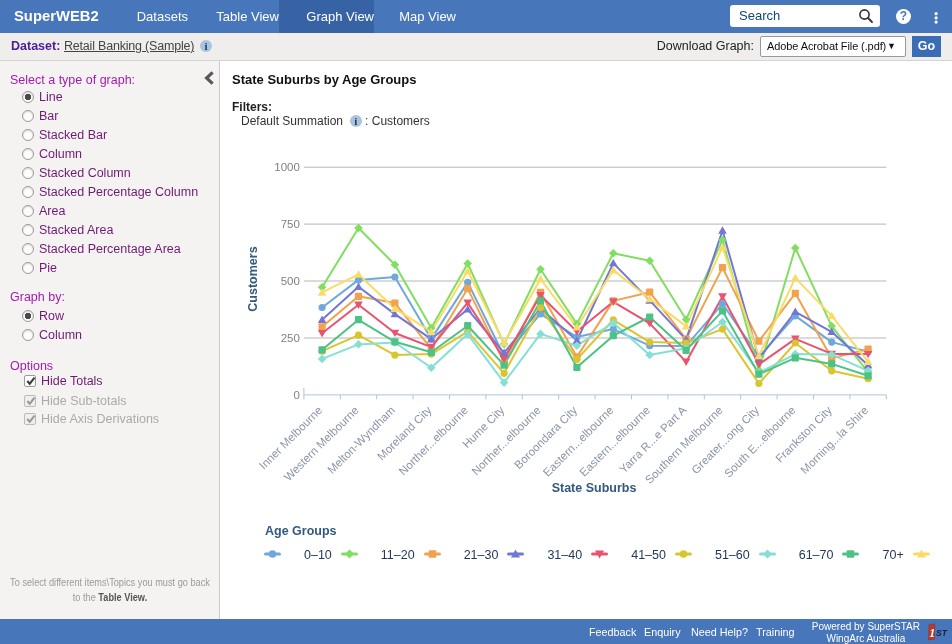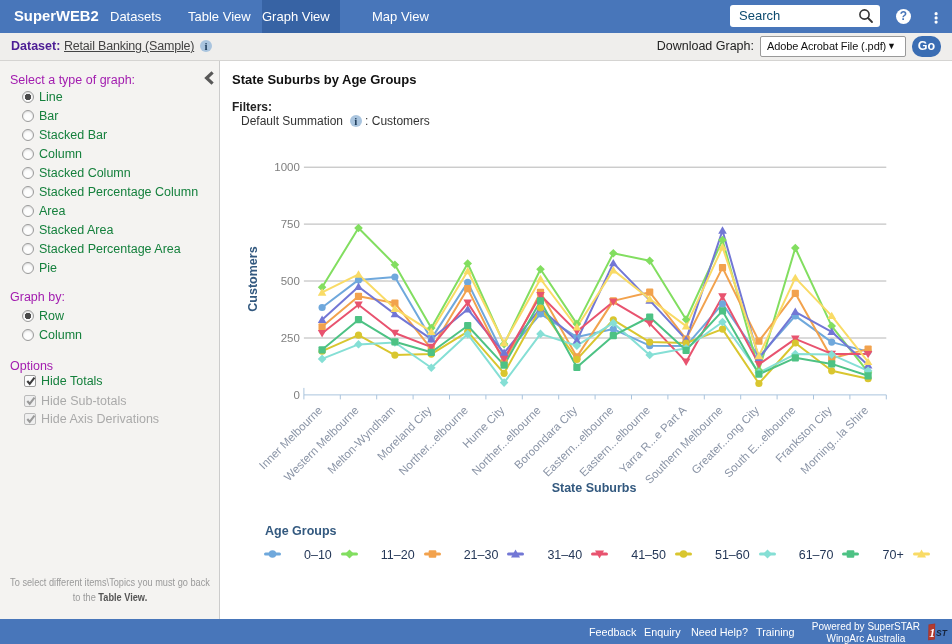--- a/index.html
+++ b/index.html
@@ -1,38 +1,38 @@
 <!DOCTYPE html>
 <html><head><meta charset="utf-8"><style>
 *{margin:0;padding:0;box-sizing:border-box}
 html,body{width:952px;height:644px;overflow:hidden;font-family:"Liberation Sans",sans-serif;background:#fff}
 #page{position:relative;width:952px;height:644px}
 
 #nav{position:absolute;left:0;top:0;width:952px;height:33px;background:#4876ba}
 #logo{position:absolute;left:14px;top:0;line-height:33px;color:#fff;font-size:14.8px;font-weight:bold;letter-spacing:0}
-.tab{position:absolute;top:0;height:33px;line-height:33px;color:#fff;font-size:13px;text-align:left}
+.tab{position:absolute;top:0;height:33px;line-height:33px;color:#fff;font-size:13px;text-align:right}
 .tab.act{background:#3763a4}
 
 #sbox{position:absolute;left:730px;top:5px;width:150px;height:22px;background:#fff;border-radius:3px}
 #sbox .ph{position:absolute;left:9px;top:3px;font-size:13px;color:#0c4a6e}
 #help{position:absolute;left:896px;top:9px;width:15px;height:15px;border-radius:50%;background:#fff;color:#4876ba;font-weight:bold;font-size:12px;text-align:center;line-height:15.5px}
 
 #dbar{position:absolute;left:0;top:33px;width:952px;height:28px;background:#efeeec;border-bottom:1px solid #d5d4d2}
 #dbar .lbl{position:absolute;left:11px;top:6px;font-size:12.5px;color:#4c1d95;font-weight:bold}
 #dbar a{position:absolute;left:64px;top:6px;font-size:12.5px;color:#444;text-decoration:underline}
 .info{display:inline-block;width:12px;height:12px;border-radius:50%;background:#a9c4de;color:#1c3a58;font-size:11px;font-weight:bold;text-align:center;line-height:12.5px;font-family:"Liberation Serif",serif}
 #dg{position:absolute;right:198px;top:6px;font-size:12.5px;color:#222}
 #sel{position:absolute;left:760px;top:3px;width:146px;height:21px;background:#fff;border:1px solid #999;border-radius:2px;font-size:11px;color:#111;line-height:19px;padding-left:6px;white-space:nowrap;overflow:hidden;letter-spacing:-.1px}
 #sel .ar{position:absolute;right:9px;top:0;font-size:9px;color:#111;letter-spacing:0}
-#go{position:absolute;left:912px;top:3px;width:29px;height:21px;background:#3a6db3;border-radius:10px;color:#fff;font-size:12.5px;font-weight:bold;text-align:center;line-height:21px}
+#go{position:absolute;left:912px;top:3px;width:29px;height:21px;background:#3a6db3;border-radius:0;color:#fff;font-size:12.5px;font-weight:bold;text-align:center;line-height:21px}
 
 #side{position:absolute;left:0;top:61px;width:220px;height:558px;background:#f4f3f1;border-right:1px solid #ccc}
 #side .hdr{position:absolute;left:10px;font-size:12.5px;color:#a21caf}
 .row{position:absolute;left:22px;height:16px;white-space:nowrap}
-.rlab{font-size:12.5px;color:#15803d;vertical-align:top;line-height:15px;margin-left:5px}
+.rlab{font-size:12.5px;color:#701a75;vertical-align:top;line-height:15px;margin-left:5px}
 .dis .rlab{color:#aaa}
 .radio{display:inline-block;width:12px;height:12px;border-radius:50%;background:#fdfdfd;border:1px solid #9a9a9a;vertical-align:top;margin-top:1px;box-shadow:inset 0 1px 2px rgba(0,0,0,.15)}
 .radio.sel{background:radial-gradient(circle at 50% 50%, #4a4a4a 0 2.9px, #fdfdfd 3.3px)}
 .cb{display:inline-block;width:12px;height:12px;border-radius:2px;background:#fdfdfd;border:1px solid #9a9a9a;vertical-align:top;margin:1px 0 0 2px}
 .cb svg{display:block;margin:-1px 0 0 0}
 .cbd{background:#efefef;border-color:#bbb}
 #chev{position:absolute;left:204px;top:10px;width:10px;height:14px}
 #note{position:absolute;left:-20px;top:514px;width:260px;text-align:center;font-size:11.5px;color:#9a9a9a;line-height:15px;transform:scaleX(.8)}
 #note b{color:#555}
 
@@ -48,21 +48,21 @@
 #foot{position:absolute;left:0;top:619px;width:952px;height:38px;background:#4876ba}
 .fl{position:absolute;top:7px;font-size:10.8px;color:#fff}
 #pw{position:absolute;right:32px;top:2px;text-align:center;color:#fff;font-size:10px;line-height:11.5px}
 #logo1{position:absolute;right:3px;top:4px;width:24px;height:18px}
 </style></head><body>
 <div id="page">
   <div id="nav">
     <span id="logo">SuperWEB2</span>
     <span class="tab" style="left:110px;width:78px">Datasets</span>
     <span class="tab" style="left:188px;width:91px">Table View</span>
-    <span class="tab act" style="left:262px;width:78px">Graph View</span>
+    <span class="tab act" style="left:279px;width:95px">Graph View</span>
     <span class="tab" style="left:372px;width:84px">Map View</span>
     <span id="sbox">
         <span class="ph">Search</span>
       <svg style="position:absolute;right:6px;top:3px" width="16" height="16" viewBox="0 0 16 16">
           <circle cx="6.5" cy="6.5" r="4.6" fill="none" stroke="#333" stroke-width="1.6"></circle>
           <line x1="10" y1="10" x2="14" y2="14" stroke="#333" stroke-width="1.8" stroke-linecap="round"></line>
         </svg>
     </span>
     <span id="help">?</span>
     <svg style="position:absolute;left:934px;top:11.5px" width="5" height="12" viewBox="0 0 5 12">

